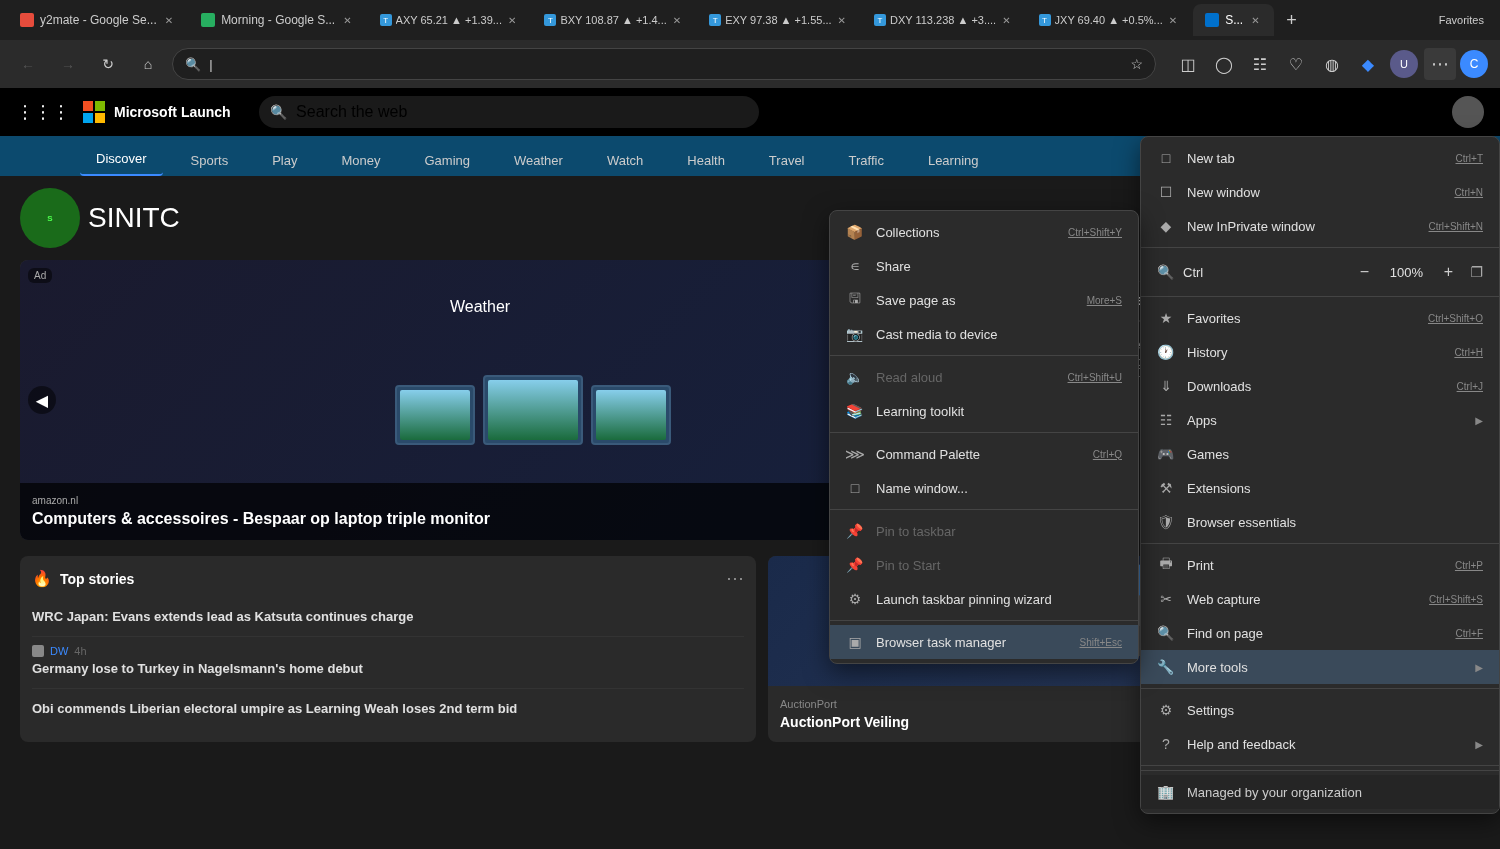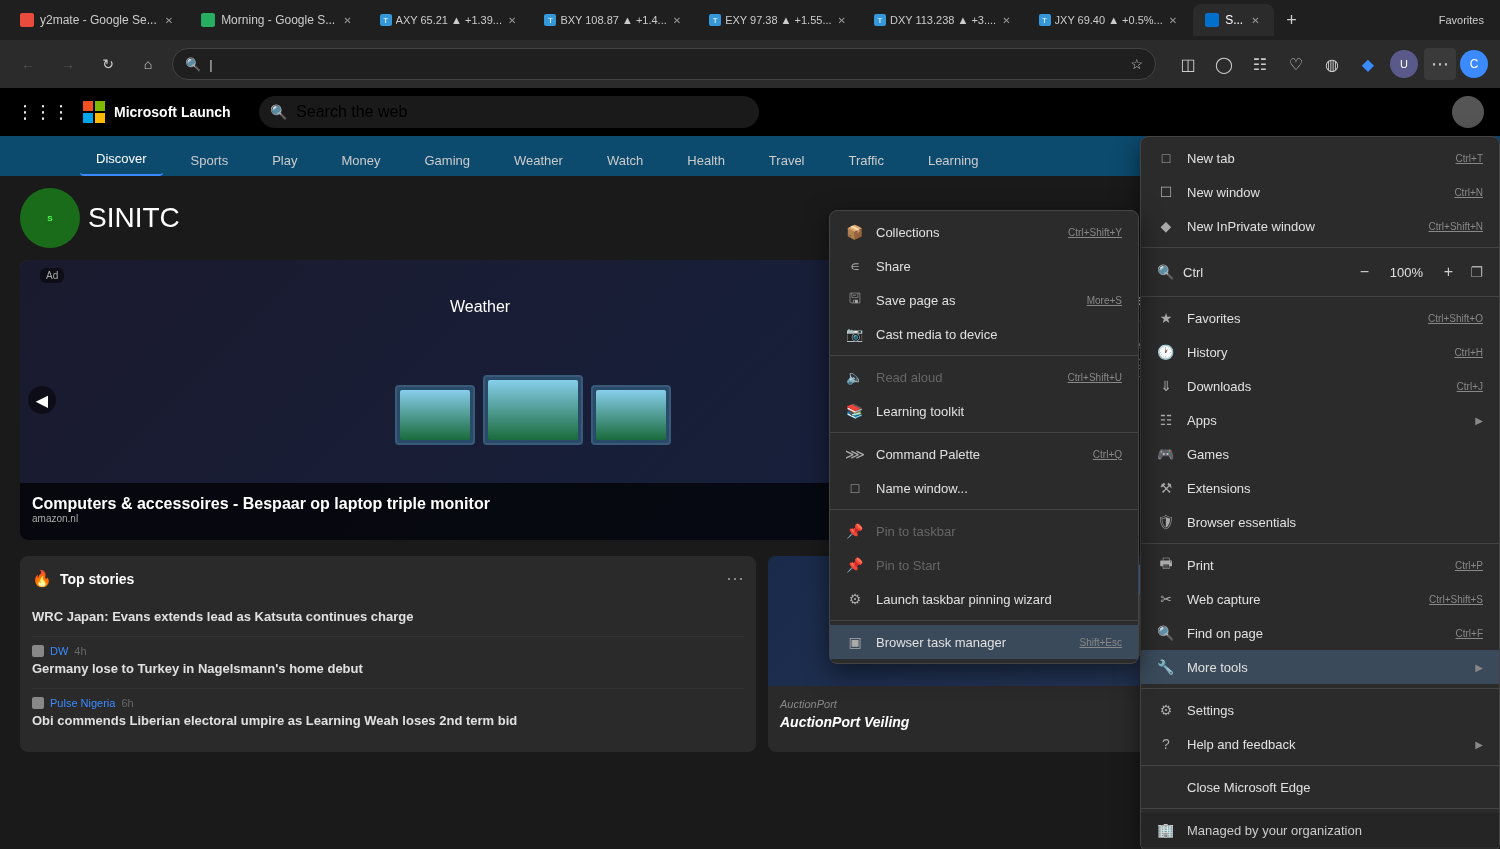--- a/index.html
+++ b/index.html
@@ -275,24 +275,24 @@
                 <div style="width:70px;height:50px;background:linear-gradient(180deg,#87ceeb,#1a6b3c);border-radius:2px;"></div>
               </div>
               <div style="width:100px;height:70px;background:#2a4a6a;border:2px solid #3a5a7a;border-radius:4px;display:flex;align-items:center;justify-content:center;">
                 <div style="width:90px;height:60px;background:linear-gradient(180deg,#87ceeb,#1a6b3c);border-radius:2px;"></div>
               </div>
               <div style="width:80px;height:60px;background:#2a4a6a;border:2px solid #3a5a7a;border-radius:4px;display:flex;align-items:center;justify-content:center;">
                 <div style="width:70px;height:50px;background:linear-gradient(180deg,#87ceeb,#1a6b3c);border-radius:2px;"></div>
               </div>
             </div>
             <div style="position:absolute;bottom:0;left:0;right:0;background:rgba(0,0,0,0.7);padding:12px;">
+              <div style="color:#aaa;font-size:10px;margin-bottom:4px;">amazon.nl</div>
               <div style="color:#fff;font-size:16px;font-weight:600;">Computers &amp; accessoires - Bespaar op laptop triple monitor</div>
-              <div style="color:#aaa;font-size:10px;margin-bottom:4px;">amazon.nl</div>
             </div>
-            <div style="position:absolute;top:8px;left:20px;background:rgba(0,0,0,0.5);color:#aaa;font-size:10px;padding:2px 6px;border-radius:6px;">Ad</div>
+            <div style="position:absolute;top:8px;left:8px;background:rgba(0,0,0,0.5);color:#aaa;font-size:10px;padding:2px 6px;border-radius:6px;">Ad</div>
 
             <div style="position:absolute;left:8px;top:50%;transform:translateY(-50%);background:rgba(0,0,0,0.5);color:#fff;width:28px;height:28px;border-radius:50%;display:flex;align-items:center;justify-content:center;cursor:pointer;">◀</div>
             <div style="position:absolute;right:8px;top:50%;transform:translateY(-50%);background:rgba(0,0,0,0.5);color:#fff;width:28px;height:28px;border-radius:50%;display:flex;align-items:center;justify-content:center;cursor:pointer;">▶</div>
           </div>
         </div>
 
         <div class="news-card" style="width:300px;background:#1e1e1e;padding:12px;">
           <div style="color:#888;font-size:11px;margin-bottom:6px;display:flex;align-items:center;gap:6px;">
             <span style="color:#e74c3c;font-weight:bold;font-size:10px;">■</span>
             <span>PM News · 1d</span>
@@ -321,46 +321,41 @@
           </div>
           <div class="story-item">
             <div style="display:flex;align-items:center;gap:6px;margin-bottom:3px;">
               <div style="width:12px;height:12px;background:#888;border-radius:2px;"></div>
               <span class="story-source">DW</span>
               <span style="color:#666;font-size:11px;">4h</span>
             </div>
             <div class="story-title">Germany lose to Turkey in Nagelsmann's home debut</div>
           </div>
           <div class="story-item">
-            <div style="display:flex;align-items:center;gap:6px;margin-bottom:3px;">
-              <div style="width:12px;height:12px;background:#888;border-radius:2px;"></div>
-              <span class="story-source">Pulse Nigeria</span>
-              <span style="color:#666;font-size:11px;">6h</span>
-            </div>
             <div class="story-title">Obi commends Liberian electoral umpire as Learning Weah loses 2nd term bid</div>
           </div>
         </div>
 
         <div style="flex:1;background:#2a2a2a;border-radius:8px;overflow:hidden;">
           <div style="height:130px;background:linear-gradient(135deg,#1a2a4a,#2a3a5a);display:flex;align-items:center;justify-content:center;position:relative;">
 
             <div style="width:120px;height:70px;background:#555;border-radius:4px;position:relative;">
               <div style="width:100%;height:40px;background:#666;border-radius:4px 4px 0 0;"></div>
               <div style="display:flex;gap:6px;position:absolute;bottom:4px;left:8px;">
                 <div style="width:14px;height:14px;background:#333;border-radius:50%;border:2px solid #888;"></div>
                 <div style="width:14px;height:14px;background:#333;border-radius:50%;border:2px solid #888;"></div>
               </div>
             </div>
 
             <div style="position:absolute;top:8px;left:50%;transform:translateX(-50%);display:flex;gap:8px;">
               <div style="width:32px;height:32px;background:#4a90d9;border-radius:50%;display:flex;align-items:center;justify-content:center;color:#fff;font-size:10px;font-weight:bold;">A</div>
               <div style="width:32px;height:32px;background:#4a90d9;border-radius:50%;display:flex;align-items:center;justify-content:center;color:#fff;font-size:10px;font-weight:bold;">A</div>
             </div>
           </div>
-          <div style="padding:12px;font-style:italic;">
+          <div style="padding:12px;">
             <div style="color:#888;font-size:11px;margin-bottom:4px;">AuctionPort</div>
             <div style="color:#fff;font-size:14px;font-weight:600;">AuctionPort Veiling</div>
           </div>
         </div>
       </div>
     </div>
 
     <div class="weather-widget" style="position:absolute;top:210px;left:450px;">
       <div style="color:#fff;font-size:16px;font-weight:500;">Weather</div>
     </div>
@@ -549,24 +544,20 @@
     </div>
 
     <div class="menu-item">
       <span class="menu-item-icon">?</span>
       <span class="menu-item-label">Help and feedback</span>
       <span class="menu-item-arrow">▶</span>
     </div>
 
     <div class="menu-divider"></div>
 
-    <div class="menu-item">
-      <span class="menu-item-icon" style="width:18px;"></span>
-      <span class="menu-item-label">Close Microsoft Edge</span>
-    </div>
 
     <div class="menu-divider"></div>
 
     <div class="menu-item managed">
       <span class="menu-item-icon">🏢</span>
       <span class="menu-item-label">Managed by your organization</span>
     </div>
 
   </div>
 

